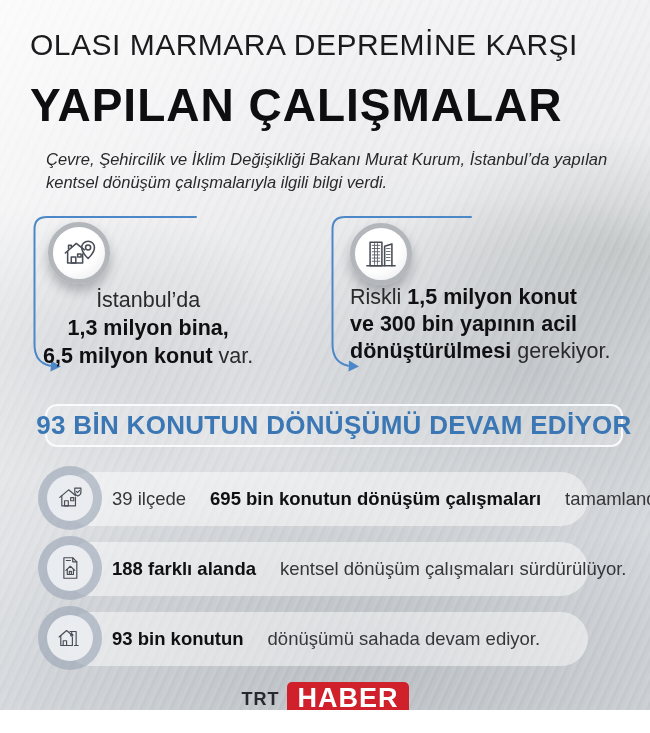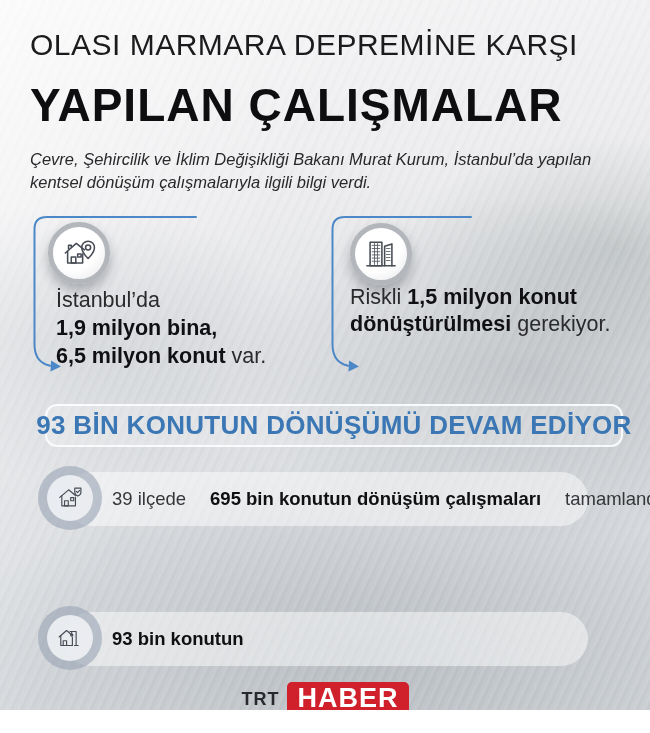--- a/index.html
+++ b/index.html
@@ -19,38 +19,38 @@
     position:absolute; inset:0; pointer-events:none;
     background:
       linear-gradient(115deg, rgba(255,255,255,0.55) 0%, rgba(255,255,255,0) 38%),
       repeating-linear-gradient(115deg, rgba(255,255,255,0.10) 0 2px, rgba(0,0,0,0.015) 4px, rgba(255,255,255,0.05) 7px 9px);
   }
 
   
   .header{ position:absolute; left:30px; top:28px; width:596px; }
   .title1{ font-size:30px; font-weight:400; color:#1b1b1d; letter-spacing:0.5px; }
   .title2{ font-size:46px; font-weight:800; color:#0e0e10; letter-spacing:1px; margin-top:16px; }
-  .subtitle{ margin-top:16px; font-size:16.5px; font-style:italic; color:#29292b; line-height:1.38; }
+  .subtitle{ margin-top:16px; font-size:16.5px; font-style:italic; color:#29292b; line-height:1.38;margin-left:16px; }
 
   
   .stat-card{ position:absolute; top:212px; height:170px; }
   .stat-card.left{ left:28px; width:292px; }
   .stat-card.right{ left:326px; width:318px; }
   .bracket{ position:absolute; left:0; top:0; }
   .stat-icon{
     position:absolute; width:62px; height:62px; border-radius:50%;
     border:5px solid #b3b6bb;
     background:radial-gradient(circle at 35% 30%, #ffffff 55%, #e6e7ea 100%);
     box-shadow:0 7px 12px rgba(40,44,52,0.30);
     display:flex; align-items:center; justify-content:center;
   }
   .stat-card.left .stat-icon{ left:20px; top:10px; }
   .stat-card.right .stat-icon{ left:24px; top:11px; }
   .stat-text{ position:absolute; font-size:21.5px; line-height:28px; color:#2a2a2c; }
-  .stat-card.left .stat-text{ left:28px; top:74px; }
+  .stat-card.left .stat-text{ left:15px; top:74px;text-align:center; }
   .stat-card.right .stat-text{ left:24px; top:72px; line-height:27px; }
   .b{ font-weight:800; color:#101013; }
 
   
   .banner{
     position:absolute; left:45px; top:404px; width:578px; height:43px;
     border:2px solid rgba(252,253,255,0.9); border-radius:12px;
     background:rgba(255,255,255,0.22);
     display:flex; align-items:center; justify-content:center;
     font-size:26px; font-weight:800; color:#3a77b4; letter-spacing:0.3px;
@@ -114,21 +114,21 @@
         <path class="ln" d="M7 22 L19 11.5 L28 18.5"></path>
         <path class="ln" d="M9.5 20.5 V33 H26 V23"></path>
         <rect class="ln" x="13.5" y="26.5" width="5" height="6.5"></rect>
         <rect class="ln" x="20.5" y="23" width="3.8" height="3.4"></rect>
         <path class="ln" d="M32 9 c-3.9 0 -7 3.1 -7 7 c0 5.2 7 12 7 12 s7 -6.8 7 -12 c0 -3.9 -3.1 -7 -7 -7 z"></path>
         <circle class="ln" cx="32" cy="16" r="2.8"></circle>
       </svg>
     </div>
     <div class="stat-text">
       <div><span>İstanbul’da</span></div>
-      <div><span class="b">1,9 milyon bina,</span></div>
+      <div><span class="b">1,3 milyon bina,</span></div>
       <div><span class="b">6,5 milyon konut</span><span> var.</span></div>
     </div>
   </section>
 
   <section class="stat-card right">
     <svg class="bracket" width="318" height="170" viewBox="0 0 318 170">
       <path d="M145 5 H19 Q6.5 5 6.5 17 V132 Q6.5 148 18 152.5 l4 1.3" fill="none" stroke="#4c88c7" stroke-width="2" stroke-linecap="round"></path>
       <path d="M23 148.5 L33 154.5 L22.5 159.5 z" fill="#4c88c7"></path>
     </svg>
     <div class="stat-icon">
@@ -136,20 +136,21 @@
         <rect class="ln" x="10" y="9" width="13" height="26"></rect>
         <path class="ln-thin" d="M12.3 12.5 H20.7 M12.3 16 H20.7 M12.3 19.5 H20.7 M12.3 23 H20.7 M12.3 26.5 H20.7 M12.3 30 H20.7"></path>
         <path class="ln-thin" d="M14.9 10.5 V33.5 M18.1 10.5 V33.5"></path>
         <path class="ln" d="M26 35 V13.5 l8 -2.6 V35"></path>
         <path class="ln-thin" d="M28 16 h4 M28 19.3 h4 M28 22.6 h4 M28 25.9 h4 M28 29.2 h4"></path>
         <path class="ln" d="M6.5 35 H37.5"></path>
       </svg>
     </div>
     <div class="stat-text">
       <div><span>Riskli </span><span class="b">1,5 milyon konut</span></div>
+      <div><span class="b">ve 300 bin yapının acil</span></div>
       <div><span class="b">dönüştürülmesi</span><span> gerekiyor.</span></div>
     </div>
   </section>
 
   <div class="banner">
     <span>93 BİN KONUTUN DÖNÜŞÜMÜ DEVAM EDİYOR</span>
   </div>
 
   <div class="row" style="top:466px;">
     <div class="row-bar"></div>
@@ -165,38 +166,58 @@
         </svg>
       </div>
     </div>
     <div class="row-text">
       <span>39 ilçede </span>
         <span class="b">695 bin konutun dönüşüm çalışmaları</span>
         <span> tamamlandı.</span>
     </div>
   </div>
 
+  <div class="row" style="top:536px;">
+    <div class="row-bar"></div>
+    <div class="row-circle">
+      <div class="row-circle-inner">
+        <svg width="30" height="30" viewBox="0 0 44 44">
+          <path class="ln" d="M13 7 H26 L32 13 V37 H13 z"></path>
+          <path class="ln" d="M26 7 V13 H32"></path>
+          <path class="ln" d="M16.5 11 H22.5"></path>
+          <path class="ln" d="M16 25.5 L22.5 19.5 L29 25.5"></path>
+          <path class="ln" d="M18 24.2 V31.5 H27 V24.2"></path>
+          <rect class="ln" x="21" y="27" width="3" height="4.5"></rect>
+        </svg>
+      </div>
+    </div>
+    <div class="row-text">
+      <span class="b">188 farklı alanda</span>
+        <span> kentsel dönüşüm çalışmaları sürdürülüyor.</span>
+    </div>
+  </div>
 
   <div class="row" style="top:606px;">
     <div class="row-bar"></div>
     <div class="row-circle">
       <div class="row-circle-inner">
         <svg width="30" height="30" viewBox="0 0 44 44">
           <path class="ln" d="M6 20.5 L17 11 L26 18.7"></path>
           <path class="ln" d="M8.5 18.5 V33 H25.5 V21"></path>
           <rect class="ln" x="12" y="26" width="5" height="7"></rect>
           <path class="ln" d="M31 33 V12.5 H22"></path>
           <path class="ln" d="M24.5 12.5 V16"></path>
           <circle class="ln" cx="24.5" cy="17.7" r="1.6"></circle>
           <path class="ln" d="M28.5 33 H34"></path>
         </svg>
       </div>
     </div>
     <div class="row-text">
       <span class="b">93 bin konutun</span>
+        <span> dönüşümü sahada devam ediyor.</span>
     </div>
   </div>
 
   <div class="footer">
     <span class="logo-trt">TRT</span>
     <span class="logo-haber">HABER</span>
   </div>
 </div>
 
 </body></html>

